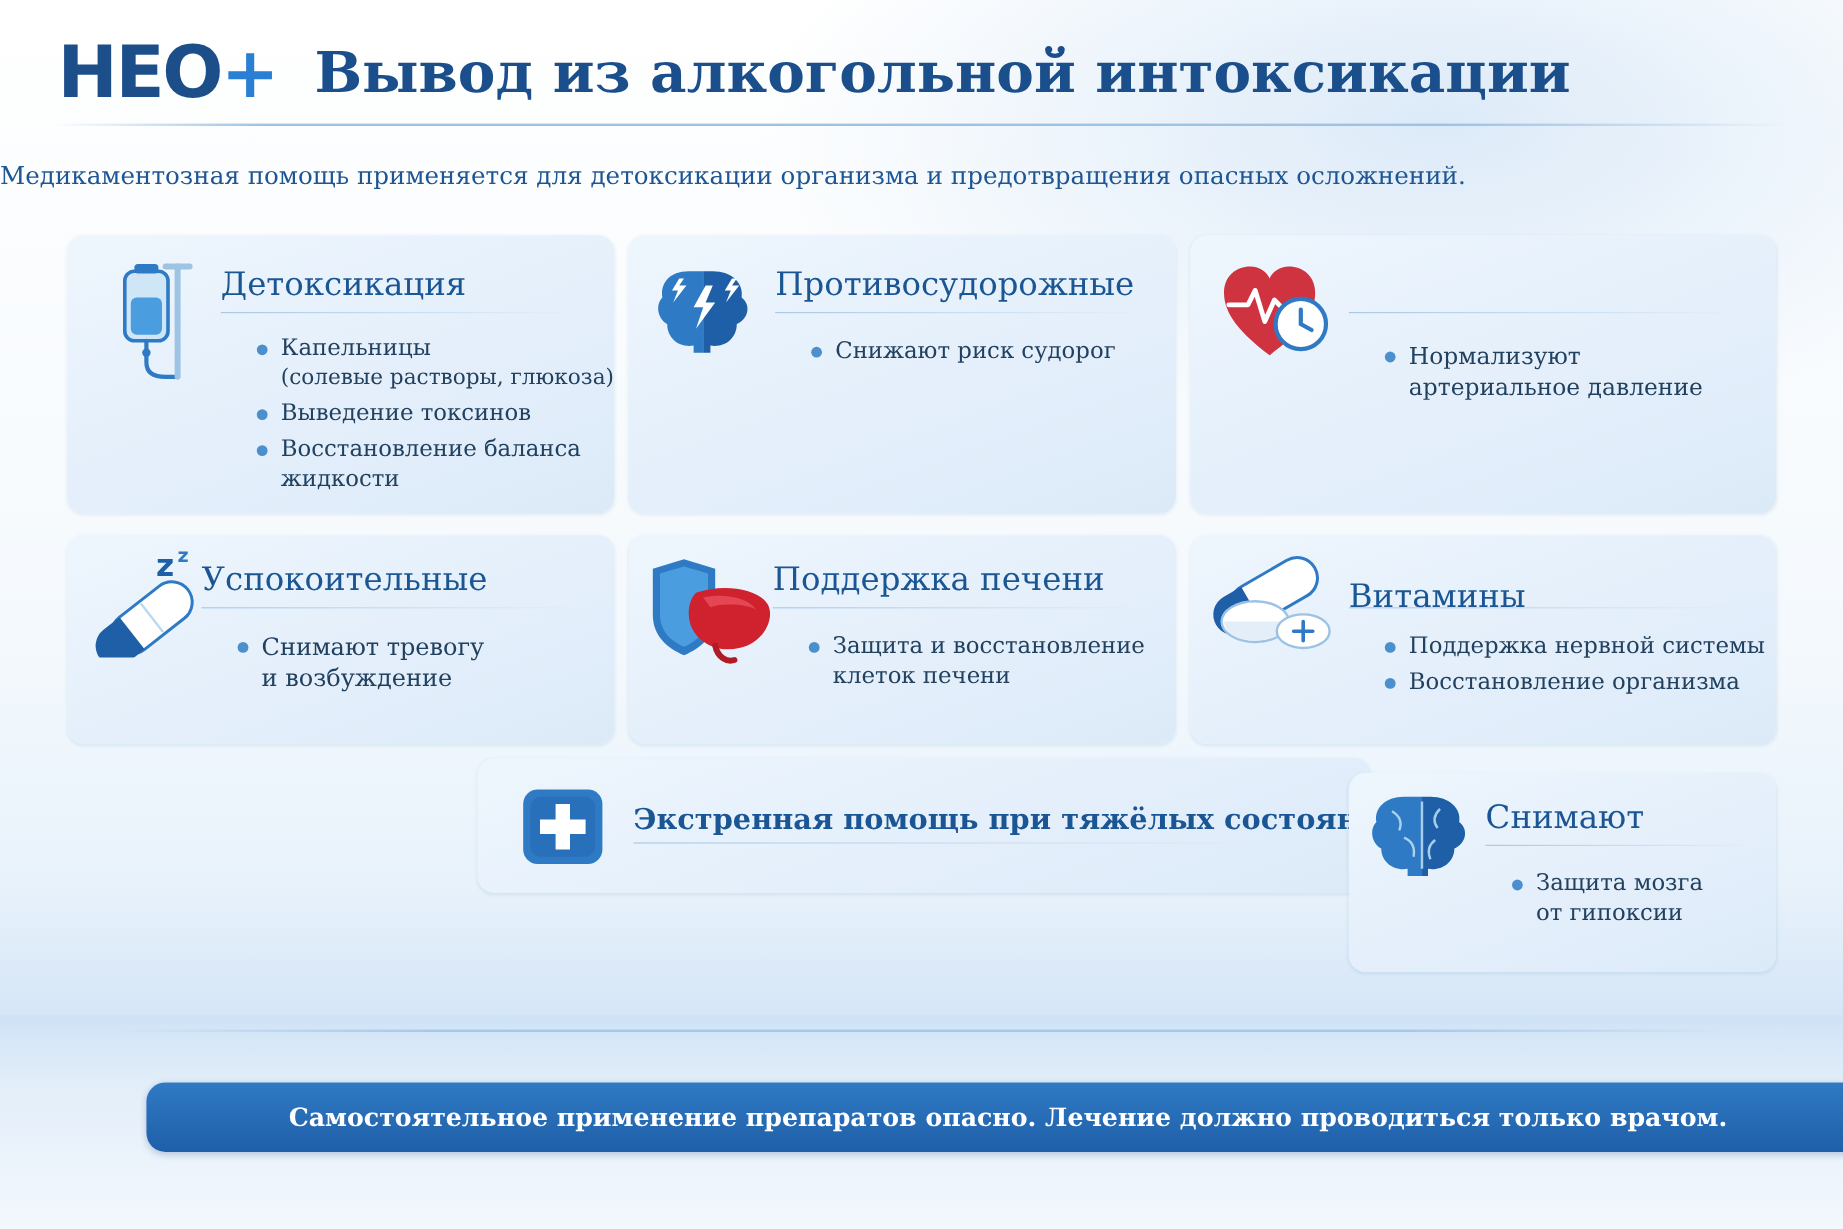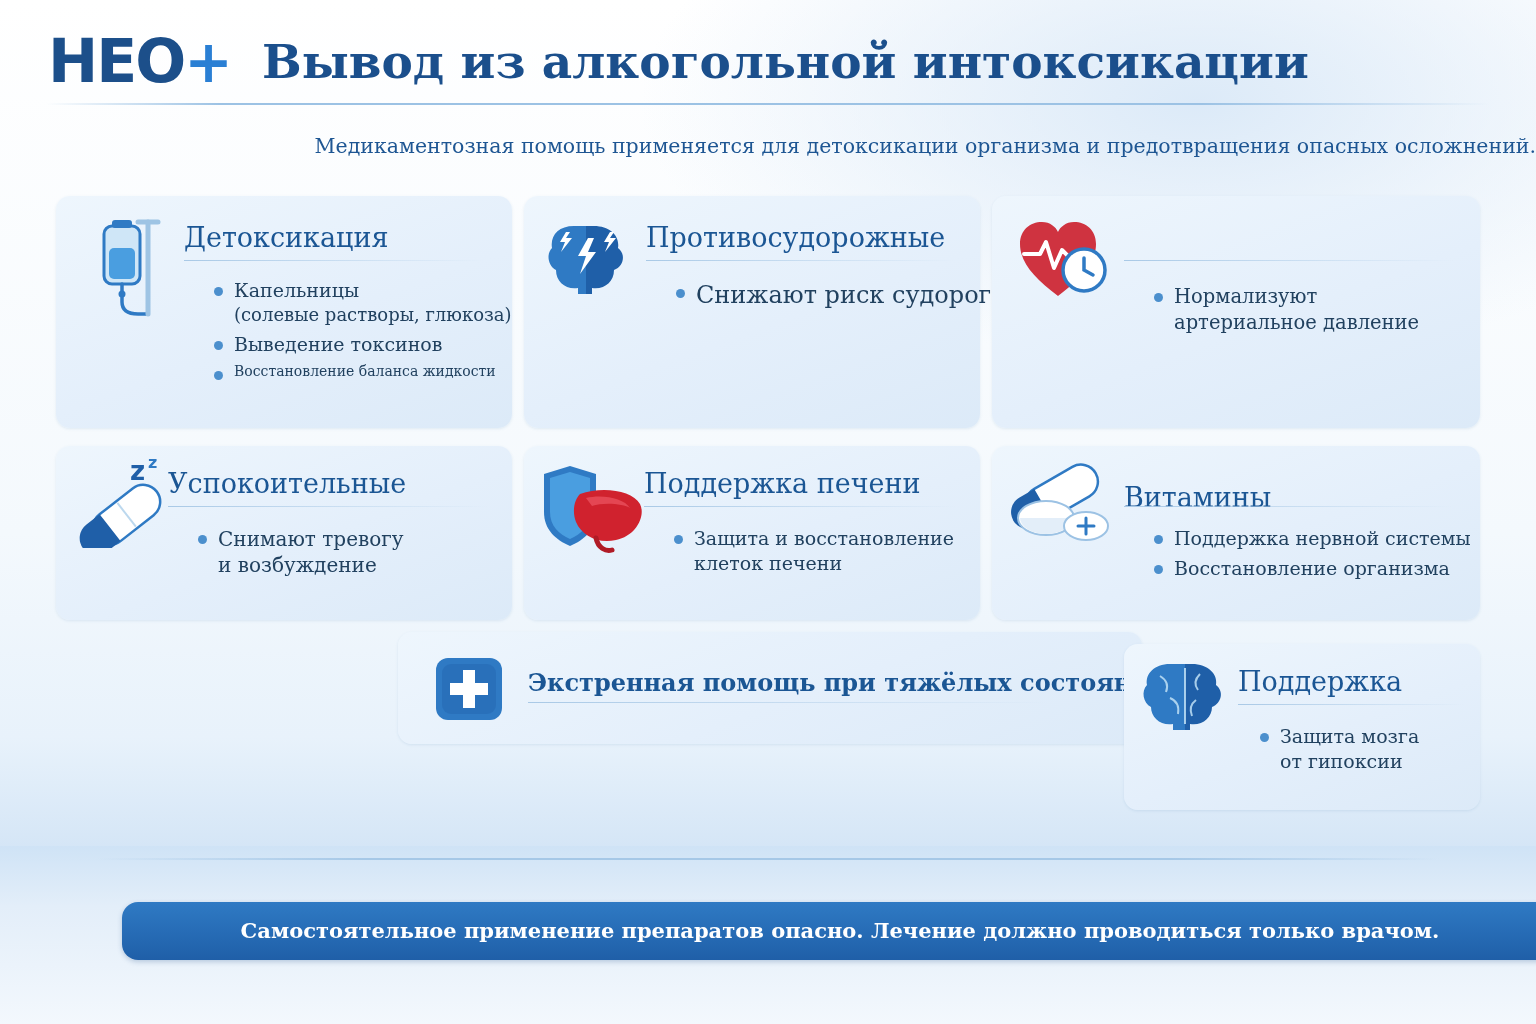--- a/index.html
+++ b/index.html
@@ -57,21 +57,21 @@
     position: absolute;
     left: 46px; top: 103px;
     width: 1444px; height: 2px;
     background: linear-gradient(90deg, rgba(120,170,215,0) 0%, #9cc2e4 12%, #9cc2e4 80%, rgba(120,170,215,0) 100%);
   }
 
   .subtitle {
     position: absolute;
     left: 0; top: 134px;
     width: 1536px;
-    text-align: right;
+    text-align: left;
     font-size: 20.5px;
     color: #1e5693;
     font-family: "DejaVu Serif", serif;
   }
 
   
   .card {
     position: absolute;
     border-radius: 14px;
     background: linear-gradient(160deg, #eef6fd 0%, #e4effb 55%, #dceaf8 100%);
@@ -206,37 +206,37 @@
     <div class="card-title" style="left:128px; top:26px;">Детоксикация</div>
     <div class="title-rule" style="left:128px; top:64px; width:300px;"></div>
     <div class="bullets" style="left:128px; top:82px; width:318px; font-size:19px;">
       <div class="bullet">
         <span>Капельницы</span>
         <span class="sub" style="font-size:18px;">(солевые растворы, глюкоза)</span>
       </div>
       <div class="bullet">
         <span>Выведение токсинов</span>
       </div>
-      <div class="bullet" style="font-size:14px;">
+      <div class="bullet" style="font-size:19px;">
         <span>Восстановление баланса жидкости</span>
       </div>
     </div>
   </div>
 
   <div class="card" id="card-anticon">
     <svg class="icon" style="left:20px; top:22px;" width="96" height="84" viewBox="0 0 96 84">
       <path d="M30 8 C14 8 6 18 8 30 C2 36 4 48 12 52 C12 64 22 72 34 70 L34 76 L42 76 L42 8 Z" fill="#2f7ac4"></path>
       <path d="M50 8 C66 8 76 18 74 30 C82 36 80 48 70 52 C70 64 60 72 48 70 L48 76 L42 76 L42 8 Z" fill="#1f5fa8"></path>
       <path d="M44 20 L34 38 L42 38 L36 56 L52 34 L44 34 L50 20 Z" fill="#ffffff"></path>
       <path d="M66 14 L60 24 L65 24 L61 34 L72 20 L66 20 L70 14 Z" fill="#ffffff"></path>
       <path d="M22 14 L16 24 L21 24 L17 34 L28 20 L22 20 L26 14 Z" fill="#ffffff"></path>
     </svg>
     <div class="card-title" style="left:122px; top:26px;">Противосудорожные</div>
     <div class="title-rule" style="left:122px; top:64px; width:310px;"></div>
-    <div class="bullets" style="left:122px; top:84px; width:320px; font-size:24px;">
+    <div class="bullets" style="left:122px; top:84px; width:320px; font-size:19px;">
       <div class="bullet">
         <span>Снижают риск судорог</span>
       </div>
     </div>
   </div>
 
   <div class="card" id="card-pressure">
     <svg class="icon" style="left:22px; top:18px;" width="104" height="92" viewBox="0 0 104 92">
       <path d="M44 82 C20 64 6 48 6 30 C6 16 16 8 28 8 C36 8 42 13 44 18 C46 13 52 8 60 8 C72 8 82 16 82 30 C82 48 68 64 44 82 Z" fill="#cf3340"></path>
       <path d="M10 40 L26 40 L32 28 L40 54 L48 36 L56 44 L78 44" stroke="#ffffff" stroke-width="4" fill="none" stroke-linejoin="round" stroke-linecap="round"></path>
@@ -322,21 +322,21 @@
     <div class="emerg-text">Экстренная помощь при тяжёлых состояниях</div>
     <div class="emerg-rule"></div>
   </div>
 
   <div class="card" id="card-nootrop">
     <svg class="icon" style="left:16px; top:14px;" width="90" height="78" viewBox="0 0 90 78">
       <path d="M30 6 C14 6 5 16 7 27 C1 33 3 45 11 49 C11 60 21 68 33 66 L33 72 L45 72 L45 6 Z" fill="#2f7ac4"></path>
       <path d="M52 6 C68 6 78 16 76 27 C84 33 82 45 72 49 C72 60 62 68 50 66 L50 72 L45 72 L45 6 Z" fill="#1f5fa8"></path>
       <path d="M20 18 q10 6 6 16 M30 40 q10 4 8 16 M60 16 q-8 8 -2 16 M56 42 q-8 6 -4 16 M45 10 v56" stroke="#bfe0f6" stroke-width="2" fill="none" opacity="0.85"></path>
     </svg>
-    <div class="card-title" style="left:114px; top:22px;">Поддержка</div>
+    <div class="card-title" style="left:114px; top:22px;">Снимают</div>
     <div class="title-rule" style="left:114px; top:60px; width:226px;"></div>
     <div class="bullets" style="left:106px; top:80px; width:240px; font-size:19px;">
       <div class="bullet">
         <span>Защита мозга</span>
         <span class="sub">от гипоксии</span>
       </div>
     </div>
   </div>
 
   <div class="footer-band"></div>

